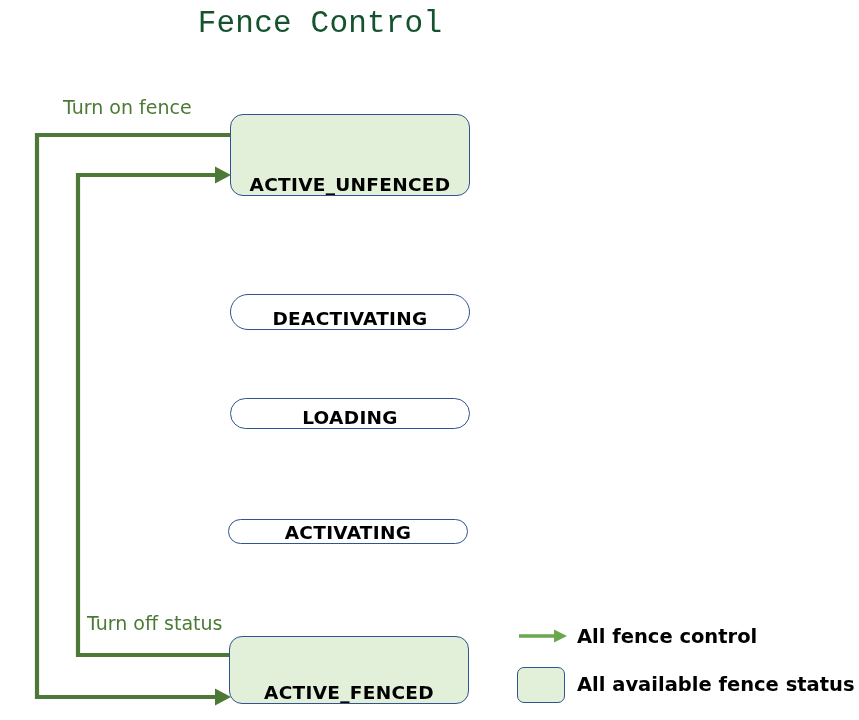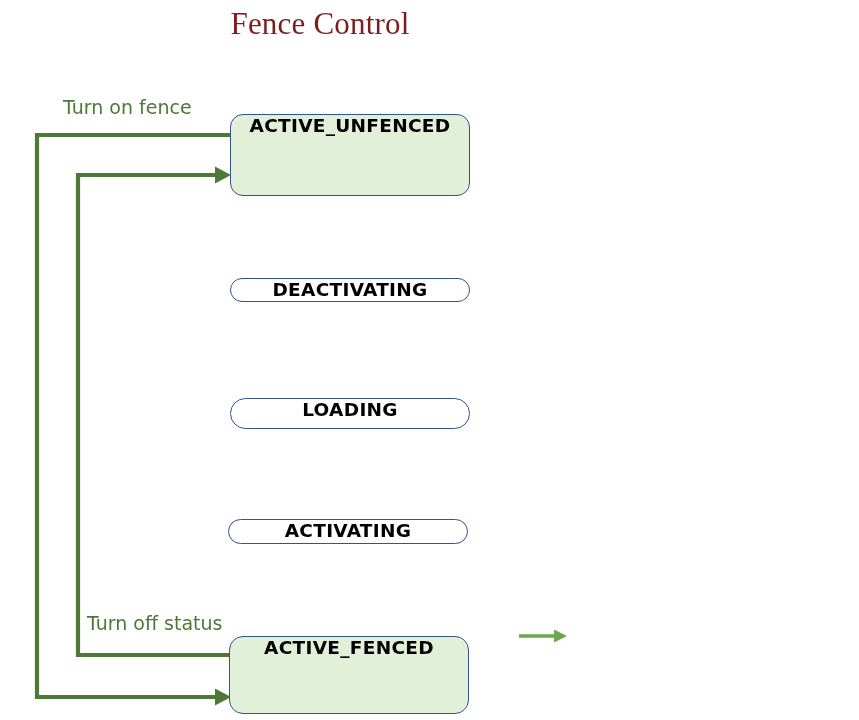--- a/index.html
+++ b/index.html
@@ -14,58 +14,58 @@
     overflow: hidden;
     font-family: "DejaVu Sans", "Liberation Sans", sans-serif;
   }
 
   #diagram-title {
     position: absolute;
     left: 0;
     top: 6px;
     width: 640px;
     text-align: center;
-    font-family: Liberation Serif, serif;
+    font-family: Liberation Mono, monospace;
     font-weight: 300;
     font-size: 31px;
-    color: #7f1d1d;
+    color: #14532d;
     letter-spacing: 0.2px;
     white-space: nowrap;
   }
 
   
   .state-node {
     position: absolute;
     box-sizing: border-box;
     border: 1.6px solid #31538f;
     display: flex;
-    align-items: flex-start;
+    align-items: flex-end;
     justify-content: center;
     font-family: "DejaVu Sans", "Liberation Sans", sans-serif;
     font-weight: bold;
     font-size: 18.5px;
     color: #000000;
     letter-spacing: 0.3px;
     background: #ffffff;
   }
   .state-node.green {
     background: #e2efd9;
   }
   .state-node.tall {
     border-radius: 13px;
   }
   .state-node.pill {
     border-radius: 21px;
   }
 
   #node-active-unfenced { left: 230px; top: 114px;  width: 240px; height: 82px; }
-  #node-deactivating    { left: 230px; top: 278px;  width: 240px; height: 24px; }
+  #node-deactivating    { left: 230px; top: 294px;  width: 240px; height: 36px; }
   #node-loading         { left: 230px; top: 398px;  width: 240px; height: 31px; }
   #node-activating      { left: 228px; top: 519px;  width: 240px; height: 25px; }
-  #node-active-fenced   { left: 229px; top: 636px;  width: 240px; height: 78px; border-radius: 14px; }
+  #node-active-fenced   { left: 229px; top: 636px;  width: 240px; height: 68px; }
 
   
   .edge-label {
     position: absolute;
     font-family: "DejaVu Sans", "Liberation Sans", sans-serif;
     font-weight: 400;
     font-size: 19px;
     color: #4c7a36;
     white-space: nowrap;
   }
@@ -172,16 +172,23 @@
 
 <div id="legend">
 
   <div class="legend-row" id="legend-row-arrow">
     <div class="legend-key">
       <svg class="legend-arrow-svg" width="52" height="20" viewBox="0 0 52 20" xmlns="http://www.w3.org/2000/svg">
         <line x1="2" y1="10" x2="38" y2="10" stroke="#6aa84f" stroke-width="3.6"></line>
         <polygon points="37,3.5 50,10 37,16.5" fill="#6aa84f"></polygon>
       </svg>
     </div>
+    <span class="legend-text">All fence control</span>
   </div>
 
+  <div class="legend-row" id="legend-row-swatch">
+    <div class="legend-key">
+      <div class="legend-swatch"></div>
+    </div>
+    <span class="legend-text">All available fence status</span>
+  </div>
 
 </div>
 
 </body></html>

